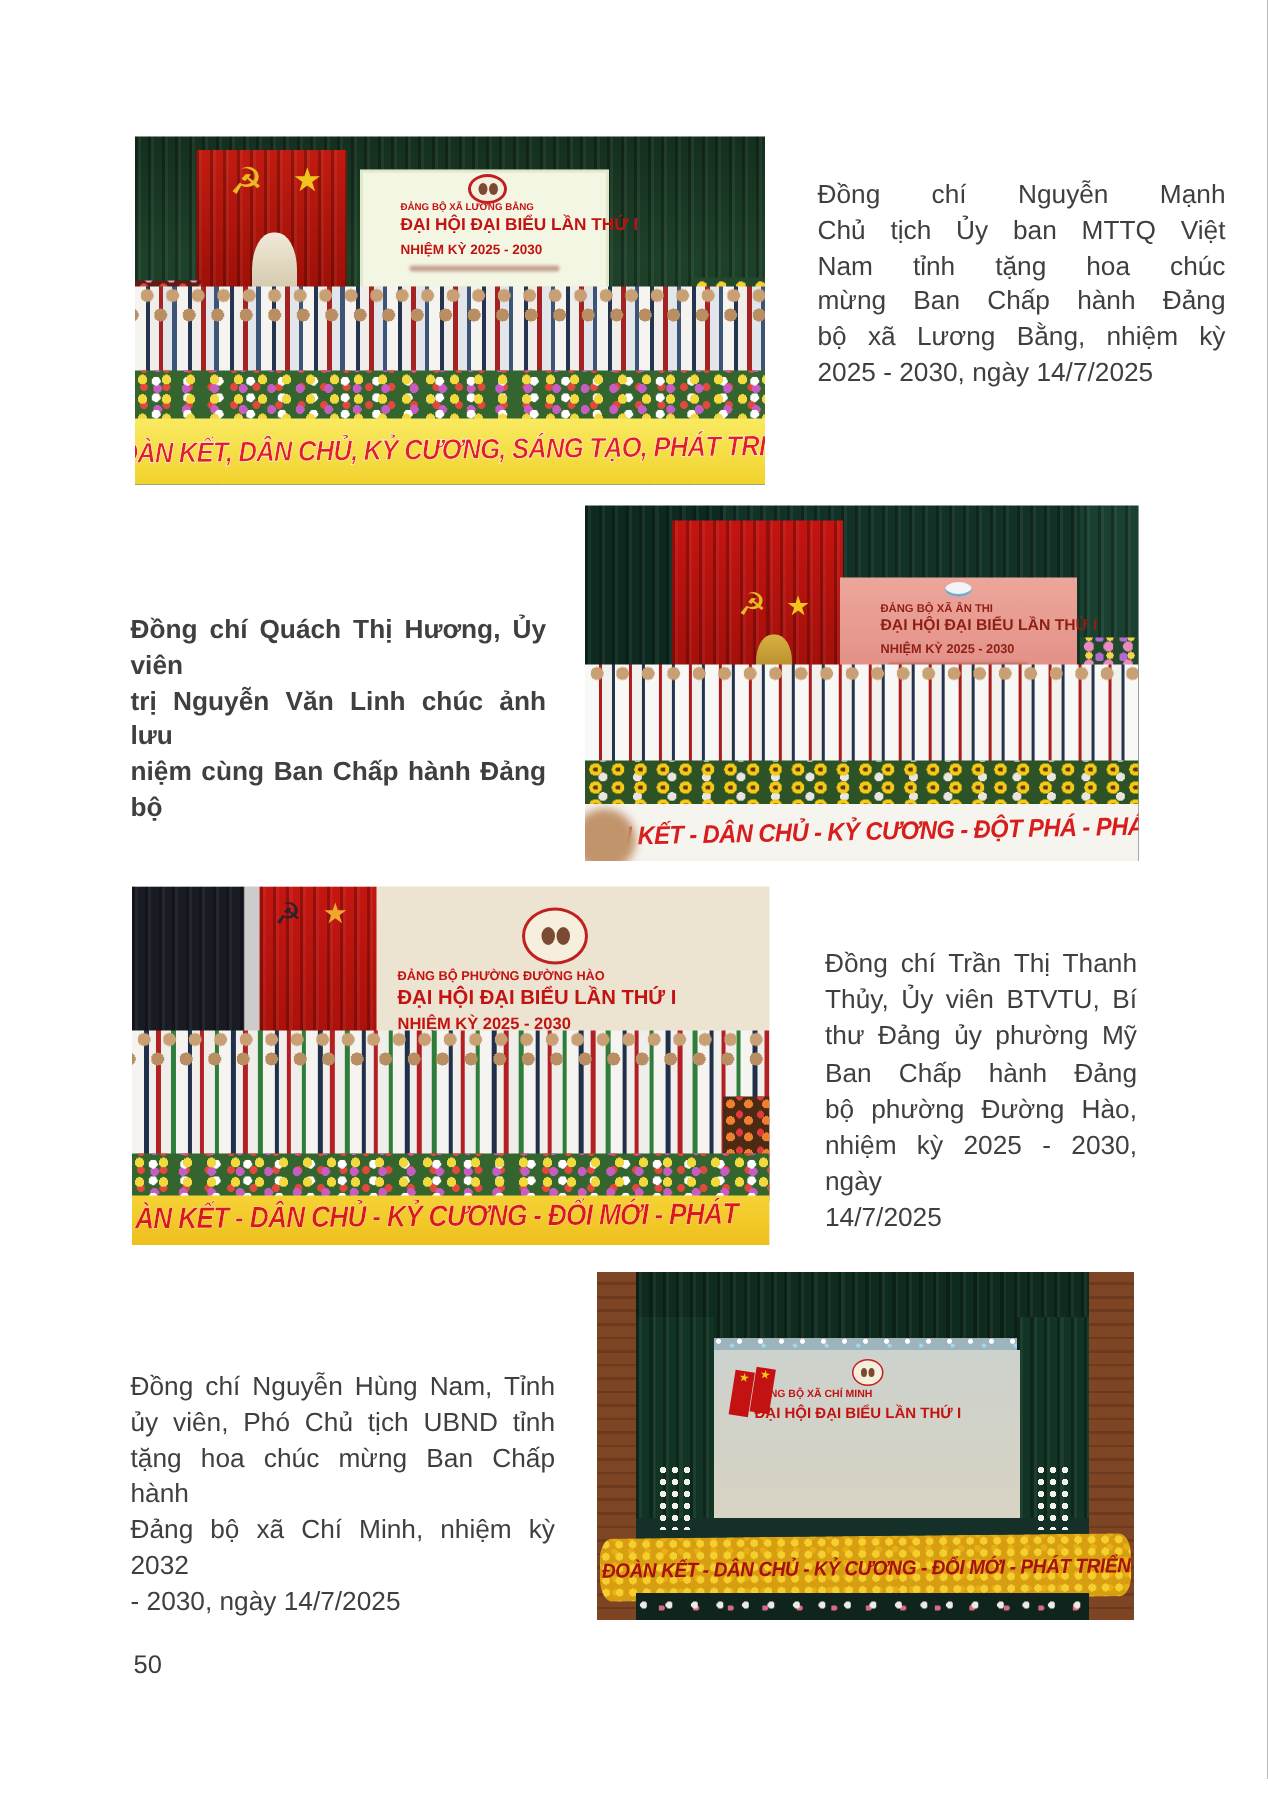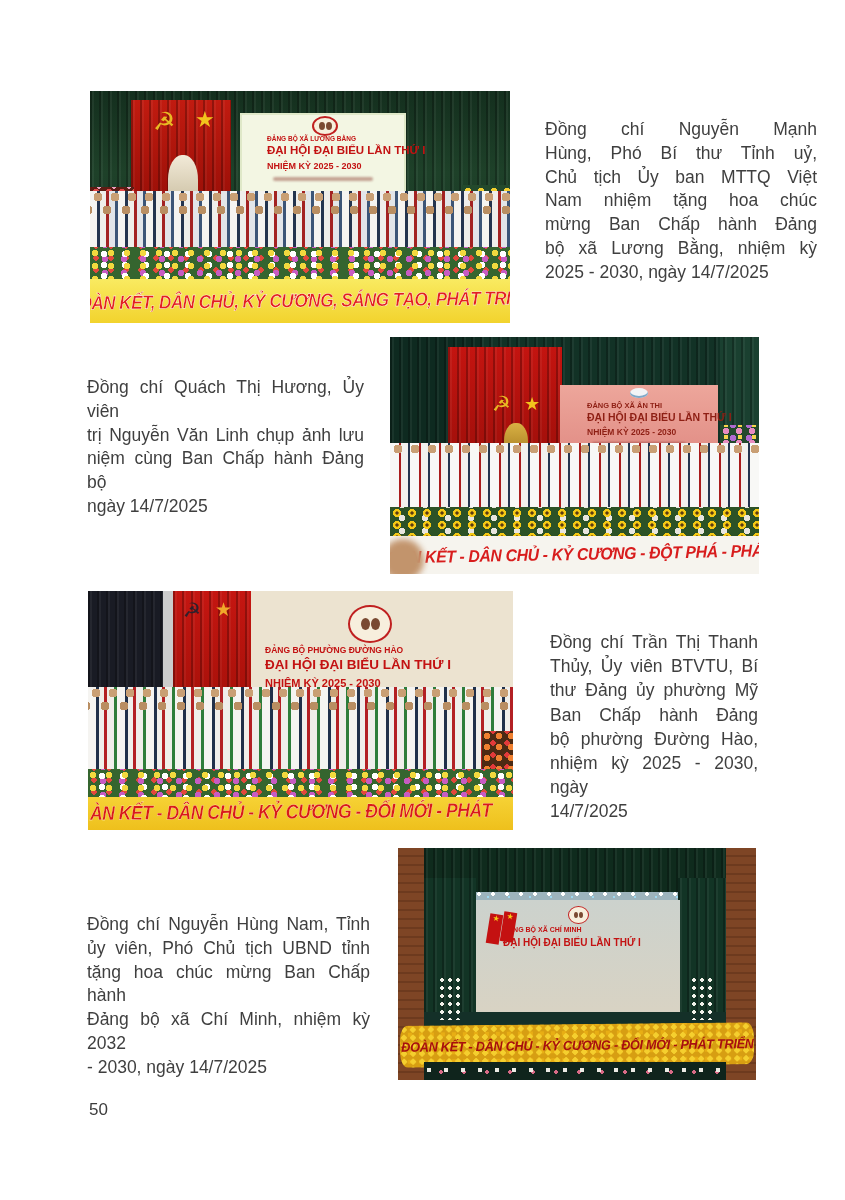--- a/index.html
+++ b/index.html
@@ -5,21 +5,21 @@
   html,body{margin:0;padding:0;background:#888;}
   #page{
     position:relative;width:845px;height:1200px;background:#ffffff;
     margin:0 auto;font-family:"Liberation Sans",sans-serif;overflow:hidden;
   }
   
   .caption{position:absolute;color:#3f3f3f;font-size:17.5px;line-height:23.8px;}
   .cl{text-align:justify;text-align-last:justify;white-space:normal;}
   .cl.last{text-align-last:left;}
   #caption1{left:545px;top:118px;width:272px;}
-  #caption2{left:87px;top:376px;width:277px;}
+  #caption2{left:87px;top:408px;width:277px;font-weight:bold;}
   #caption3{left:550px;top:630px;width:208px;line-height:24.2px;}
   #caption4{left:87px;top:913px;width:283px;}
   #page-number{position:absolute;left:89px;top:1100px;font-size:17px;color:#3c3c3c;}
 
   
   .photo{position:absolute;overflow:hidden;background:#1b3a28;}
   .abs{position:absolute;}
   .folds{position:absolute;inset:0;background:repeating-linear-gradient(90deg,rgba(0,0,0,.25) 0 2px,rgba(255,255,255,.05) 2px 4px,rgba(0,0,0,0) 4px 9px);}
   .icon{position:absolute;line-height:1;}
   .crowd{
@@ -183,33 +183,31 @@
     <div class="abs flR"></div>
     <div class="abs crowd"></div>
     <div class="abs flowers"></div>
     <div class="abs banner">
         <span>ĐOÀN KẾT, DÂN CHỦ, KỶ CƯƠNG, SÁNG TẠO, PHÁT TRIỂN</span>
       </div>
   </div>
 
   <div id="caption1" class="caption">
     <div class="cl">Đồng chí Nguyễn Mạnh</div>
-    <div class="cl">Hùng, Phó Bí thư Tỉnh uỷ,</div>
     <div class="cl">Chủ tịch Ủy ban MTTQ Việt</div>
-    <div class="cl">Nam nhiệm tặng hoa chúc</div>
+    <div class="cl">Nam tỉnh tặng hoa chúc</div>
     <div class="cl">mừng Ban Chấp hành Đảng</div>
     <div class="cl">bộ xã Lương Bằng, nhiệm kỳ</div>
     <div class="cl last">2025 - 2030, ngày 14/7/2025</div>
   </div>
 
   <div id="caption2" class="caption">
     <div class="cl">Đồng chí Quách Thị Hương, Ủy viên</div>
-    <div class="cl">trị Nguyễn Văn Linh chụp ảnh lưu</div>
+    <div class="cl">trị Nguyễn Văn Linh chúc ảnh lưu</div>
     <div class="cl">niệm cùng Ban Chấp hành Đảng bộ</div>
-    <div class="cl last">ngày 14/7/2025</div>
   </div>
 
   <div id="photo2" class="photo">
     <div class="folds"></div>
     <div class="abs redcurtain">
       <div class="folds"></div>
       <span class="icon" style="left:44px;top:46px;font-size:21px;color:#e8b923;">☭</span>
       <span class="icon" style="left:76px;top:48px;font-size:18px;color:#f2c41d;">★</span>
     </div>
     <div class="abs sign">

